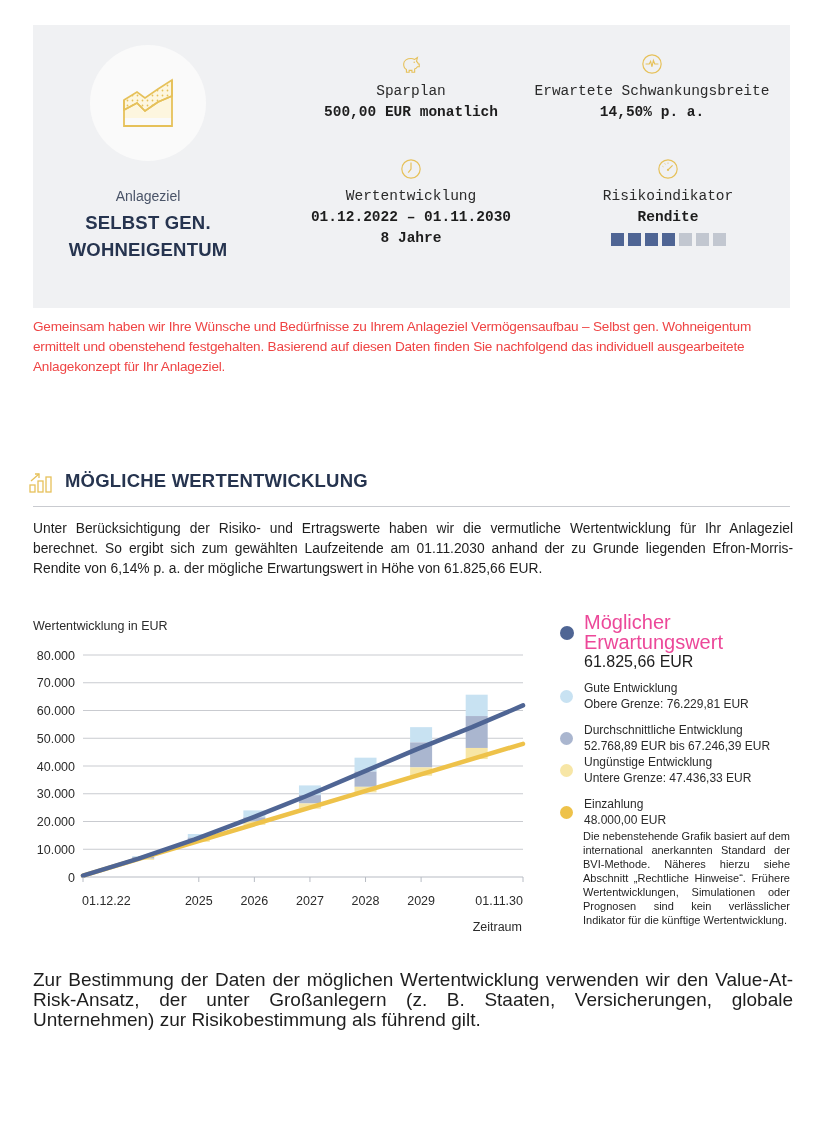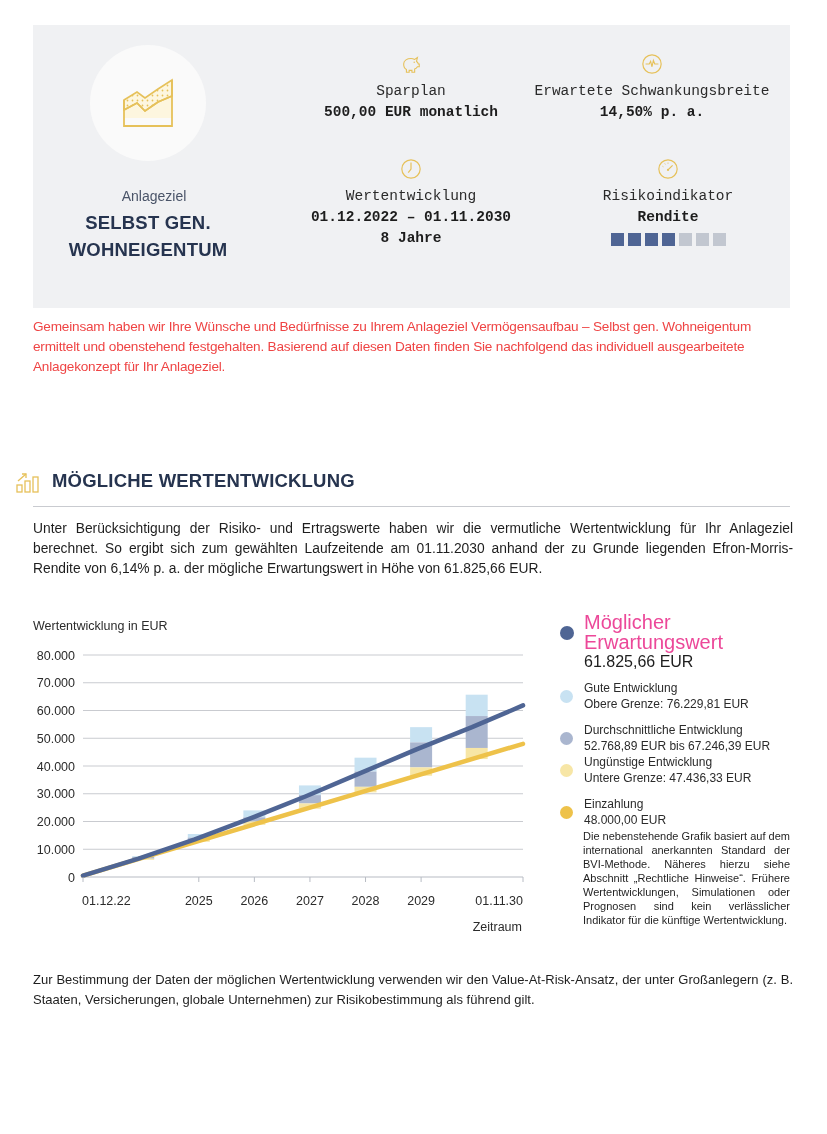--- a/index.html
+++ b/index.html
@@ -1,46 +1,46 @@
 <!DOCTYPE html>
 <html><head>
 <meta charset="utf-8">
 <style>
   html, body { margin: 0; padding: 0; background: #ffffff; }
   body { width: 827px; height: 1134px; position: relative; font-family: "Liberation Sans", sans-serif; color: #1f1f1f; overflow: hidden; }
   .summary-box { position: absolute; left: 33px; top: 25px; width: 757px; height: 283px; background: #f0f1f3; }
   .summary-left { position: absolute; left: 0; top: 0; width: 230px; height: 283px; text-align: center; }
   .goal-circle { position: absolute; left: 57px; top: 20px; width: 116px; height: 116px; border-radius: 50%; background: #fafafa; }
   .goal-circle svg { position: absolute; left: 30px; top: 33px; }
-  .goal-label { position: absolute; left: 0; width: 230px; top: 163px; font-size: 14px; color: #4a5468; margin-left: 6px; }
+  .goal-label { position: absolute; left: 0; width: 230px; top: 163px; font-size: 14px; color: #4a5468; }
   .goal-title { position: absolute; left: 0; width: 230px; top: 184px; font-size: 18.5px; font-weight: bold; color: #26344f; line-height: 27px; letter-spacing: 0.2px; }
   .kpi { position: absolute; width: 250px; text-align: center; font-family: Liberation Mono, monospace; }
   .kpi .icon { display: block; margin: 0 auto; width: 22px; height: 22px; }
   .kpi .klabel { font-size: 14.5px; color: #2a2a2a; margin-top: 8px; }
   .kpi .kvalue { font-size: 14.5px; font-weight: bold; color: #1d1d1d; margin-top: 5px; }
   .kpi .kvalue2 { font-size: 14.5px; font-weight: bold; color: #1d1d1d; margin-top: 5px; }
   .risk-squares { display: flex; gap: 4px; justify-content: center; margin-top: 8px; }
   .risk-squares span { width: 13px; height: 13px; display: inline-block; }
   .intro { position: absolute; left: 33px; top: 317px; width: 760px; font-size: 13.6px; line-height: 20px; color: #ef4444; letter-spacing: -0.2px; }
-  .section-head { position: absolute; left: 16px; top: 468px; height: 26px; display: flex; align-items: center; }
+  .section-head { position: absolute; left: 29px; top: 468px; height: 26px; display: flex; align-items: center; }
   .section-head svg { margin-right: 8px; }
   .section-title { font-size: 18.5px; font-weight: bold; color: #26344f; letter-spacing: 0.2px; }
   .section-rule { position: absolute; left: 33px; top: 506px; width: 757px; height: 1px; background: #c9cbd0; }
   .desc { position: absolute; left: 33px; top: 519px; width: 760px; font-size: 13.8px; line-height: 20px; color: #1e1e1e; text-align: justify; }
   .chart-wrap { position: absolute; left: 0; top: 600px; width: 560px; height: 350px; }
   #chart-svg { position: absolute; left: 0; top: 0; }
   .legend { position: absolute; left: 560px; top: 612px; width: 235px; }
   .legend-item { position: relative; padding-left: 24px; }
   .legend-dot { position: absolute; left: 0; width: 13px; height: 13px; border-radius: 50%; }
   .legend-main-title { font-size: 20px; color: #ec4899; line-height: 20px; }
   .legend-main-value { font-size: 16px; color: #1e1e1e; line-height: 20px; }
   .legend-t1 { font-size: 12px; color: #2b2b2b; line-height: 16px; }
   .legend-t2 { font-size: 12px; color: #2b2b2b; line-height: 16px; }
   .disclaimer { position: absolute; left: 583px; top: 829px; width: 207px; font-size: 11px; line-height: 14px; color: #1f1f1f; text-align: justify; }
-  .closing { position: absolute; left: 33px; top: 970px; width: 760px; font-size: 13px; line-height: 20px; color: #1e1e1e; text-align: justify; }
+  .closing { position: absolute; left: 33px; top: 970px; width: 760px; font-size: 19px; line-height: 20px; color: #1e1e1e; text-align: justify; }
 </style>
 </head>
 <body>
 
 <div class="summary-box">
   <div class="summary-left">
     <div class="goal-circle">
       <svg width="56" height="50" viewBox="0 0 56 50">
         <defs>
           <pattern id="dots" width="5" height="5" patternUnits="userSpaceOnUse">

